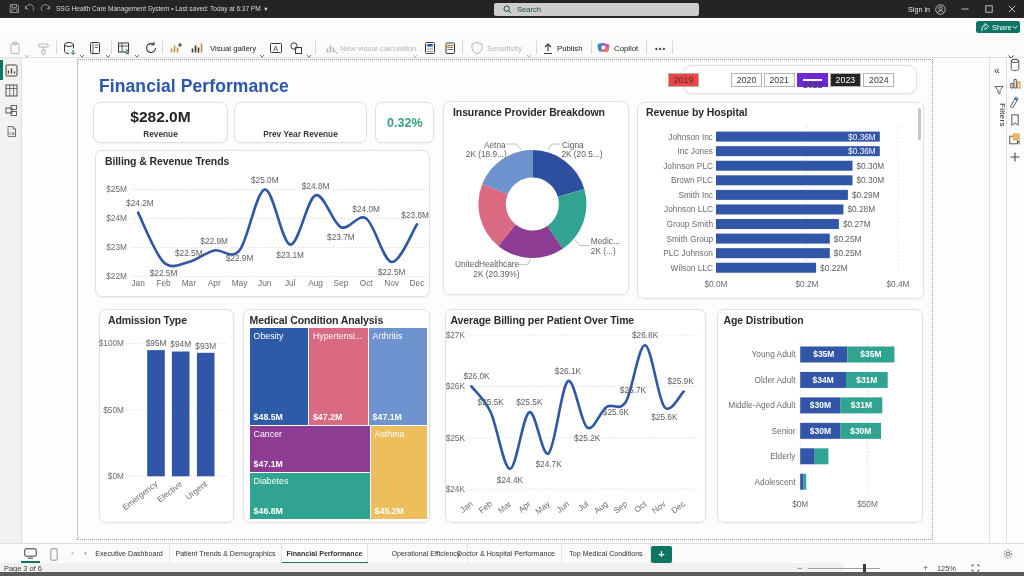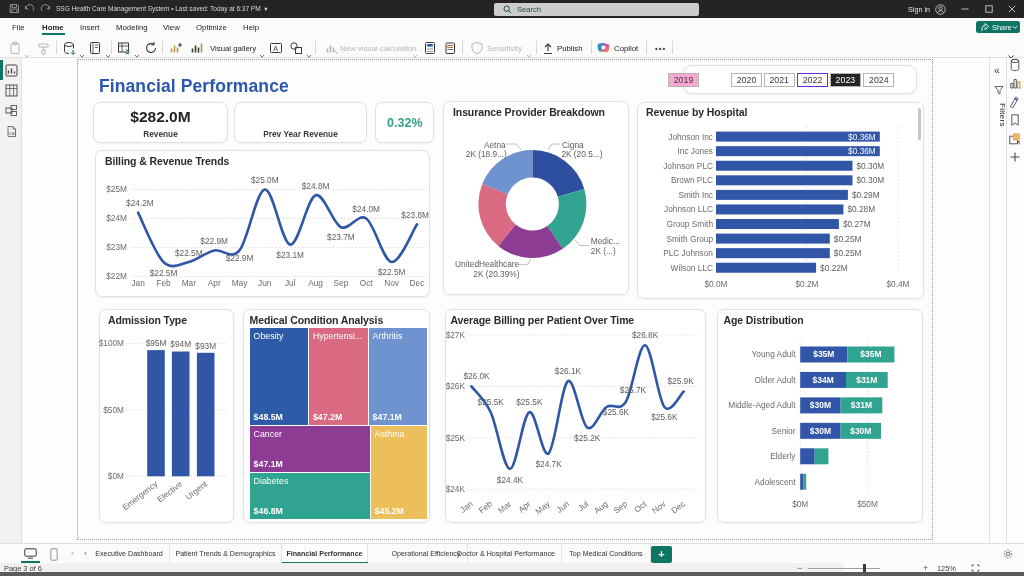--- a/index.html
+++ b/index.html
@@ -73,30 +73,20 @@
         <path d="M0.5 4 h7" stroke="#cfcecd" stroke-width="0.9"></path>
       </svg>
   <svg class="ticon" style="left:985px;top:5px" width="8" height="8" viewBox="0 0 8 8">
         <rect x="0.8" y="0.8" width="6.4" height="6.4" fill="none" stroke="#cfcecd" stroke-width="0.9"></rect>
       </svg>
   <svg class="ticon" style="left:1008px;top:5px" width="8" height="8" viewBox="0 0 8 8">
         <path d="M0.8 0.8 L7.2 7.2 M7.2 0.8 L0.8 7.2" stroke="#cfcecd" stroke-width="0.9"></path>
       </svg>
 </div>
 
-<div id="menurow">
-  <span class="menuitem" style="left:12px">File</span>
-  <span class="menuitem" style="left:42px;font-weight:bold">Home</span>
-  <span class="menuitem" style="left:80px">Insert</span>
-  <span class="menuitem" style="left:116px">Modeling</span>
-  <span class="menuitem" style="left:163px">View</span>
-  <span class="menuitem" style="left:196px">Optimize</span>
-  <span class="menuitem" style="left:243px">Help</span>
-  <div style="position:absolute;left:42px;top:15px;width:23px;height:2px;background:#0e7564"></div>
-</div>
 <div id="sharebtn">
   <svg style="position:absolute;left:5px;top:2px" width="9" height="9" viewBox="0 0 9 9">
         <path d="M1 8 v-3 a3 3 0 0 1 3 -2.5 M4 2.5 l0 -2 3.5 3 -3.5 3 0 -2" fill="none" stroke="#fff" stroke-width="0.9"></path>
       </svg>
   <span style="position:absolute;left:16px;top:2.5px">Share</span>
   <svg style="position:absolute;left:36px;top:4.5px" width="6" height="5" viewBox="0 0 6 5">
         <path d="M0.8 1 L3 3.4 L5.2 1" fill="none" stroke="#fff" stroke-width="0.9"></path>
       </svg>
 </div>
 
@@ -280,24 +270,24 @@
 <div id="page">
 <div style="position:absolute;left:21px;top:16px;font-size:17.5px;font-weight:bold;color:#2b57ae;letter-spacing:0.1px">Financial Performance</div>
 <div class="card" style="left:15px;top:42px;width:135px;height:41px"></div>
 <div style="position:absolute;left:15px;top:48px;width:135px;text-align:center;font-size:15.5px;font-weight:bold;color:#252423">$282.0M</div>
 <div style="position:absolute;left:15px;top:69px;width:135px;text-align:center;font-size:8.3px;font-weight:bold;color:#3b3a39">Revenue</div>
 <div class="card" style="left:155.7px;top:42px;width:133.7px;height:41px"></div>
 <div style="position:absolute;left:155.7px;top:69px;width:133.7px;text-align:center;font-size:8.3px;font-weight:bold;color:#3b3a39">Prev Year Revenue</div>
 <div class="card" style="left:297.3px;top:42px;width:59px;height:41px"></div>
 <div style="position:absolute;left:297.3px;top:56px;width:59px;text-align:center;font-size:12.5px;font-weight:bold;color:#35a08a">0.32%</div>
 <div class="card" style="left:605.4px;top:5.4px;width:233.6px;height:28.6px;border-radius:9px"></div>
-<div style="position:absolute;left:590px;top:12.5px;width:31px;height:14.5px;background:#f9a8d4;border:1px solid #b5b4b2;color:#3b3a39;font-size:8.8px;text-align:center;line-height:13.5px">2019</div>
+<div style="position:absolute;left:590px;top:12.5px;width:31px;height:14.5px;background:#ef4444;border:1px solid #b5b4b2;color:#3b3a39;font-size:8.8px;text-align:center;line-height:13.5px">2019</div>
 <div style="position:absolute;left:653.0px;top:12.5px;width:31px;height:14.5px;background:#ffffff;border:1px solid #b5b4b2;color:#3b3a39;font-size:8.8px;text-align:center;line-height:13.5px">2020</div>
 <div style="position:absolute;left:685.7px;top:12.5px;width:31px;height:14.5px;background:#ffffff;border:1px solid #b5b4b2;color:#3b3a39;font-size:8.8px;text-align:center;line-height:13.5px">2021</div>
-<div style="position:absolute;left:719.0px;top:12.5px;width:31px;height:14.5px;background:#ffffff;border:1px solid #6d28d9;color:#3b3a39;font-size:8.8px;text-align:center;line-height:13.5px">2022</div>
+<div style="position:absolute;left:719.0px;top:12.5px;width:31px;height:14.5px;background:#ffffff;border:6px solid #6d28d9;color:#3b3a39;font-size:8.8px;text-align:center;line-height:13.5px">2022</div>
 <div style="position:absolute;left:751.9px;top:12.5px;width:31px;height:14.5px;background:#252423;border:1px solid #b5b4b2;color:#ffffff;font-size:8.8px;text-align:center;line-height:13.5px">2023</div>
 <div style="position:absolute;left:785.3px;top:12.5px;width:31px;height:14.5px;background:#ffffff;border:1px solid #b5b4b2;color:#3b3a39;font-size:8.8px;text-align:center;line-height:13.5px">2024</div>
 <div class="card" style="left:16.7px;top:90px;width:335px;height:147px"></div>
 <div class="cardtitle" style="left:27px;top:95px">Billing &amp; Revenue Trends</div>
 <svg style="position:absolute;left:16.7px;top:90px" width="335" height="147" viewBox="0 0 335 147">
         <line x1="36" y1="39.5" x2="330" y2="39.5" stroke="#d2d0ce" stroke-width="0.7" stroke-dasharray="1.5,2.3"></line>
         <line x1="36" y1="68.5" x2="330" y2="68.5" stroke="#d2d0ce" stroke-width="0.7" stroke-dasharray="1.5,2.3"></line>
         <line x1="36" y1="97.5" x2="330" y2="97.5" stroke="#d2d0ce" stroke-width="0.7" stroke-dasharray="1.5,2.3"></line>
         <line x1="36" y1="126.5" x2="330" y2="126.5" stroke="#d2d0ce" stroke-width="0.7" stroke-dasharray="1.5,2.3"></line>
         <text x="32" y="42.3" font-size="8.3" fill="#6c6b6a" text-anchor="end">$25M</text>

